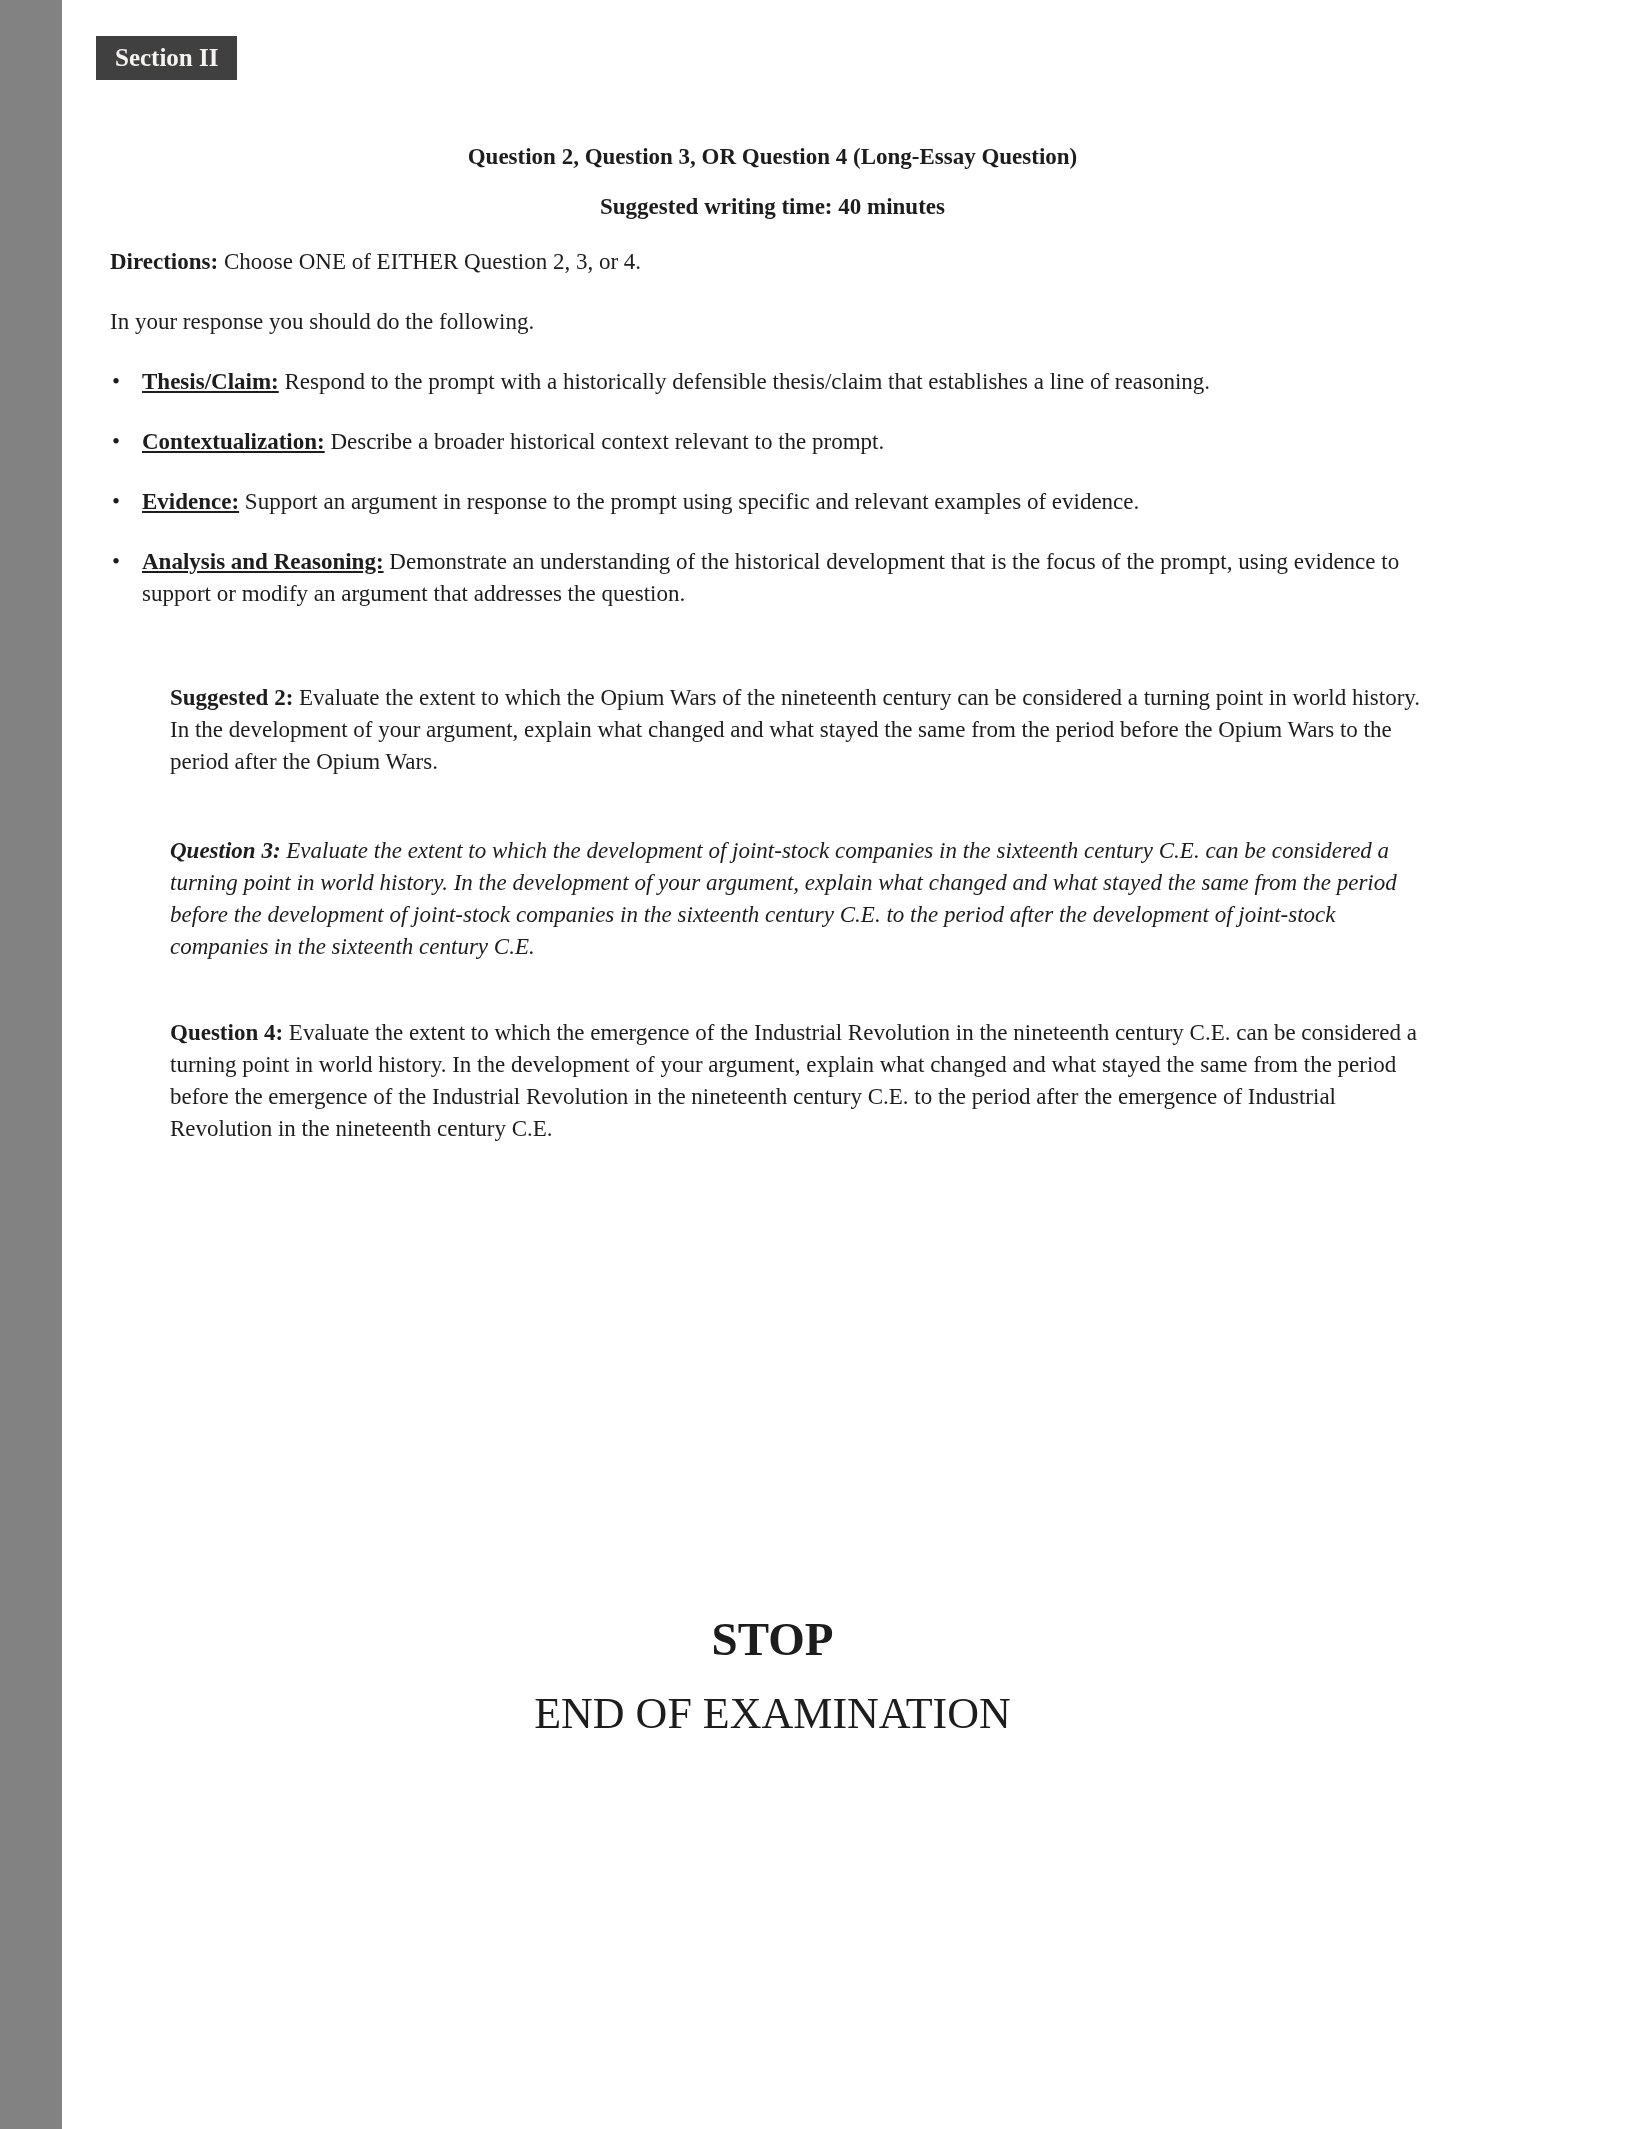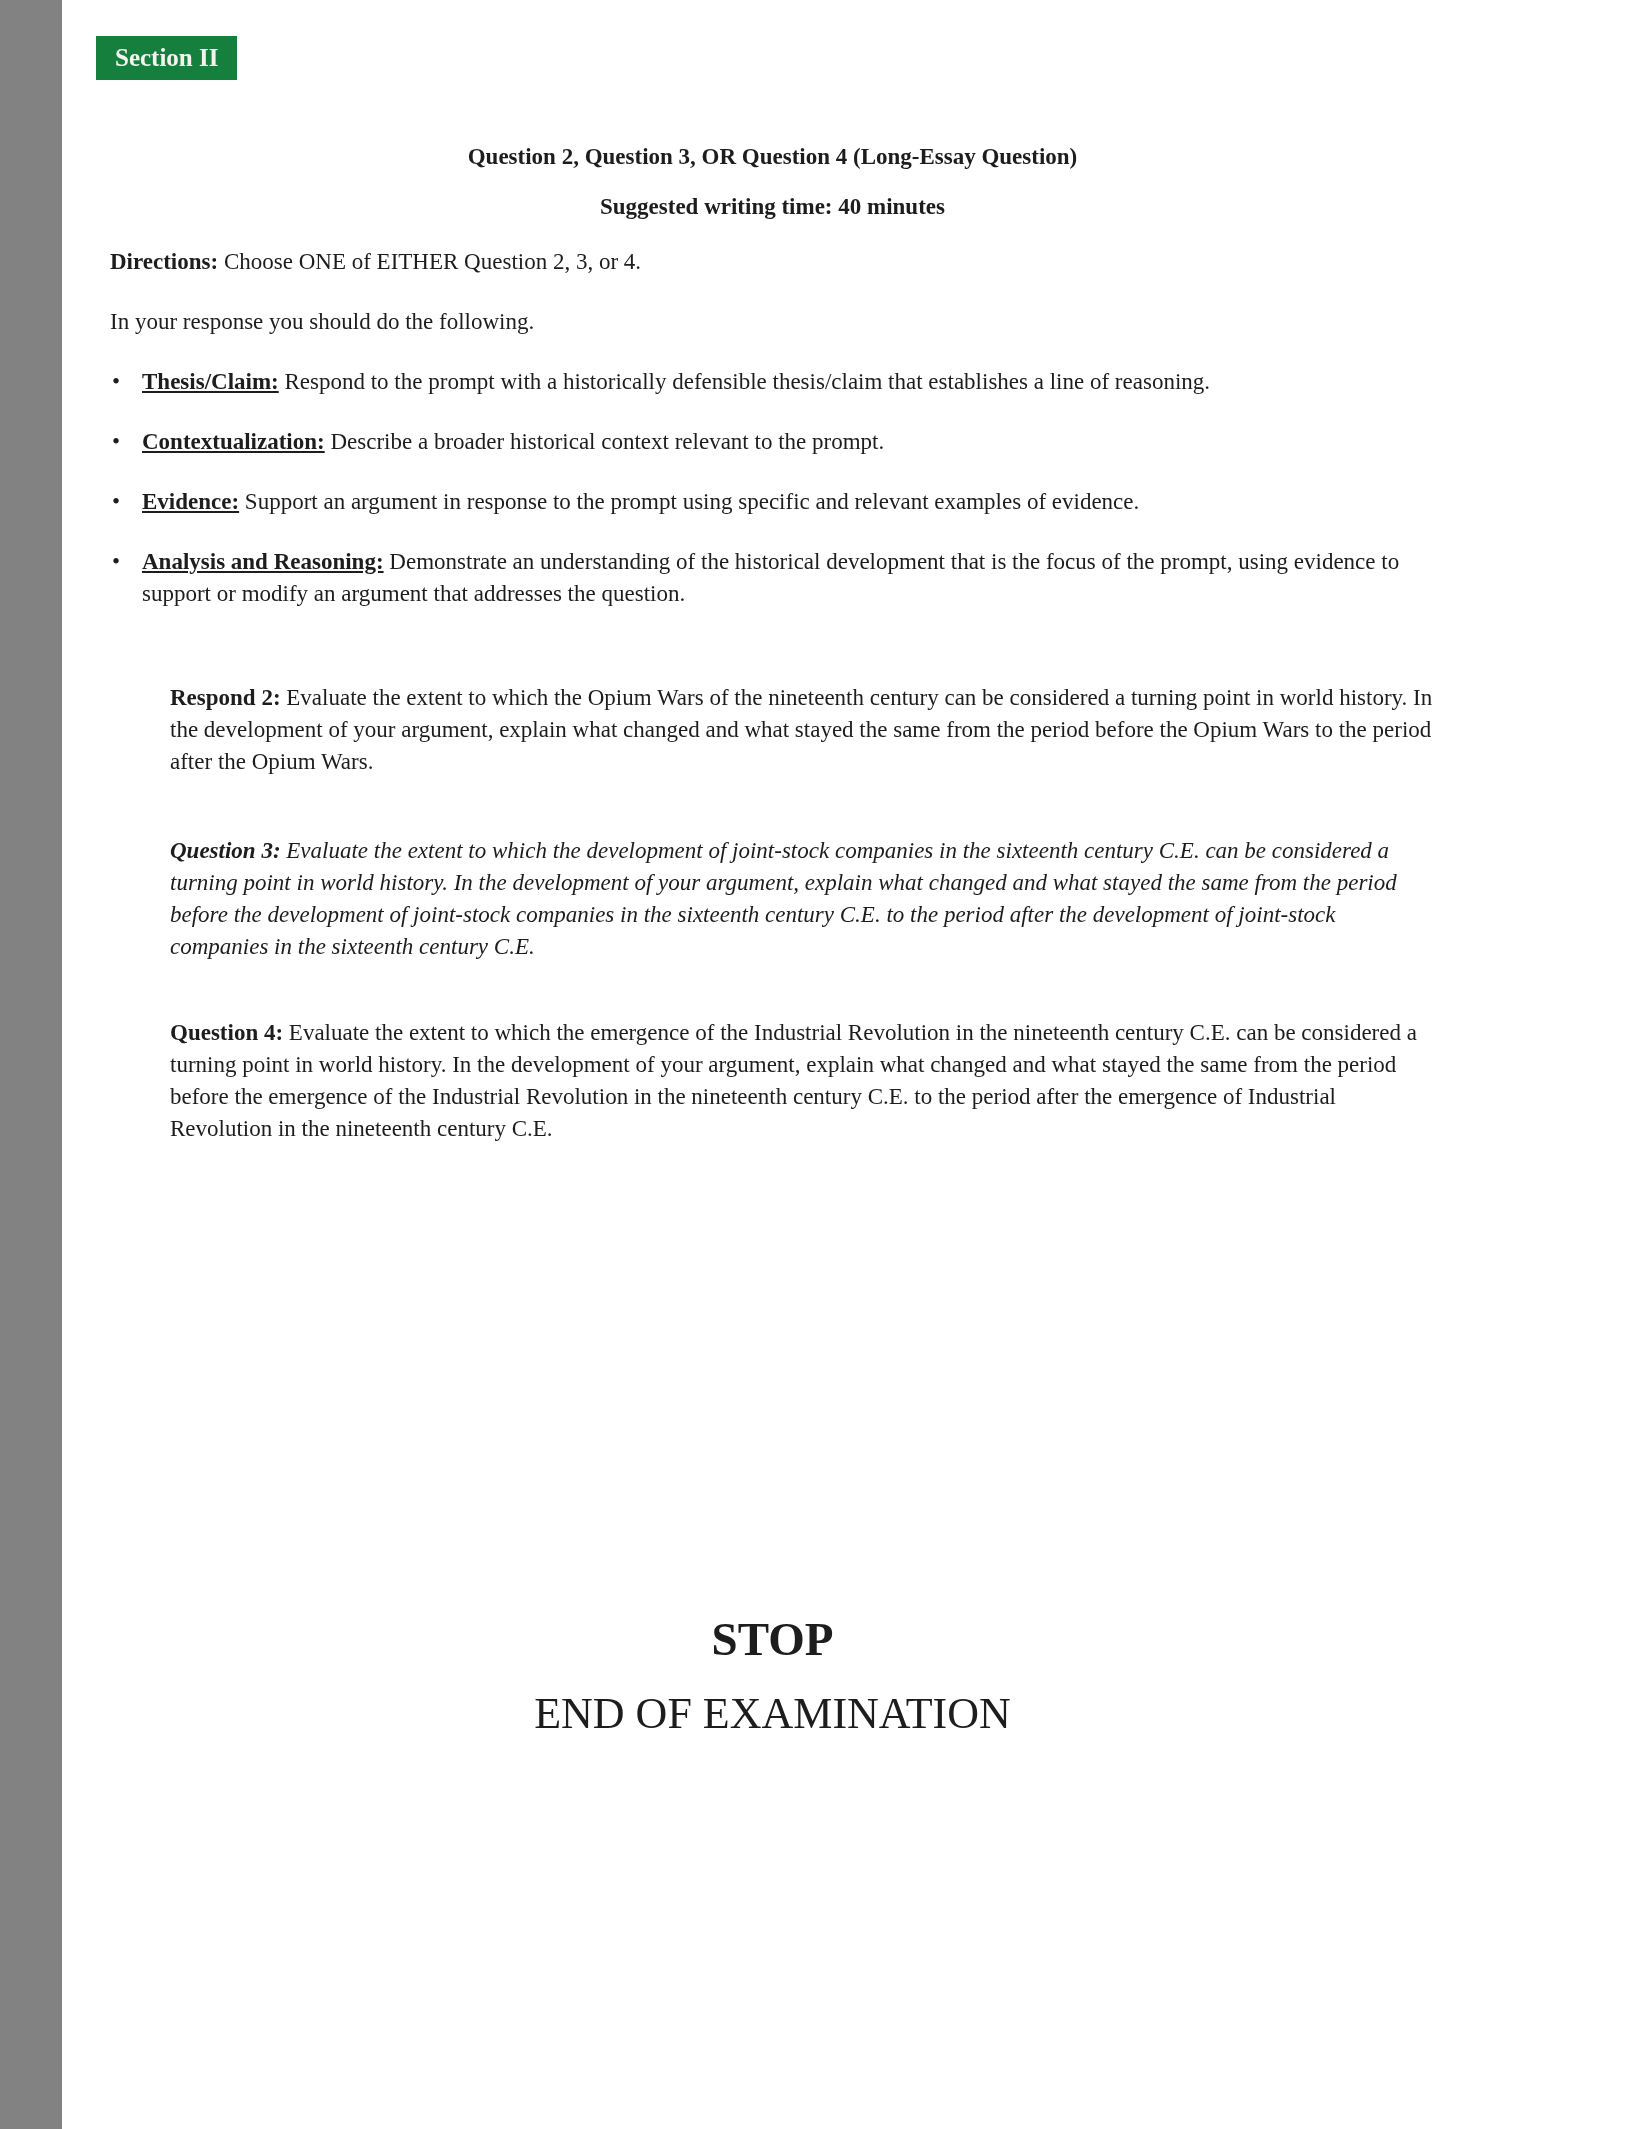--- a/index.html
+++ b/index.html
@@ -15,21 +15,21 @@
   .sidebar-strip {
     position: absolute;
     left: 0; top: 0;
     width: 62px; height: 2129px;
     background: #828282;
   }
   .section-badge {
     position: absolute;
     left: 96px; top: 36px;
     min-width: 94px;
-    background: #15803d;
+    background: #404040;
     color: #f5f3f0;
     font-weight: bold;
     font-size: 25px;
     line-height: 25px;
     padding: 9px 19px 10px 19px;
     text-align: center;
   }
   .content {
     position: absolute;
     left: 110px; top: 0;
@@ -137,21 +137,21 @@
 
     <p class="intro">In your response you should do the following.</p>
 
     <ul class="bullet-list">
       <li class="bullet-item"><span class="bullet-icon"></span><span class="bullet-label">Thesis/Claim:</span> <span>Respond to the prompt with a historically defensible thesis/claim that establishes a line of reasoning.</span></li>
       <li class="bullet-item"><span class="bullet-icon"></span><span class="bullet-label">Contextualization:</span> <span>Describe a broader historical context relevant to the prompt.</span></li>
       <li class="bullet-item"><span class="bullet-icon"></span><span class="bullet-label">Evidence:</span> <span>Support an argument in response to the prompt using specific and relevant examples of evidence.</span></li>
       <li class="bullet-item"><span class="bullet-icon"></span><span class="bullet-label">Analysis and Reasoning:</span> <span>Demonstrate an understanding of the historical development that is the focus of the prompt, using evidence to support or modify an argument that addresses the question.</span></li>
     </ul>
 
-    <p class="question-block q2"><span class="lead">Respond 2:</span> <span>Evaluate the extent to which the Opium Wars of the nineteenth century can be considered a turning point in world history. In the development of your argument, explain what changed and what stayed the same from the period before the Opium Wars to the period after the Opium Wars.</span></p>
+    <p class="question-block q2"><span class="lead">Suggested 2:</span> <span>Evaluate the extent to which the Opium Wars of the nineteenth century can be considered a turning point in world history. In the development of your argument, explain what changed and what stayed the same from the period before the Opium Wars to the period after the Opium Wars.</span></p>
 
     <p class="question-block q3"><span class="lead">Question 3:</span> <span>Evaluate the extent to which the development of joint-stock companies in the sixteenth century C.E. can be considered a turning point in world history. In the development of your argument, explain what changed and what stayed the same from the period before the development of joint-stock companies in the sixteenth century C.E. to the period after the development of joint-stock companies in the sixteenth century C.E.</span></p>
 
     <p class="question-block q4"><span class="lead">Question 4:</span> <span>Evaluate the extent to which the emergence of the Industrial Revolution in the nineteenth century C.E. can be considered a turning point in world history. In the development of your argument, explain what changed and what stayed the same from the period before the emergence of the Industrial Revolution in the nineteenth century C.E. to the period after the emergence of Industrial Revolution in the nineteenth century C.E.</span></p>
 
   </div>
 
   <div class="stop-block">
     <div class="stop-heading">STOP</div>
     <div class="end-heading">END OF EXAMINATION</div>

